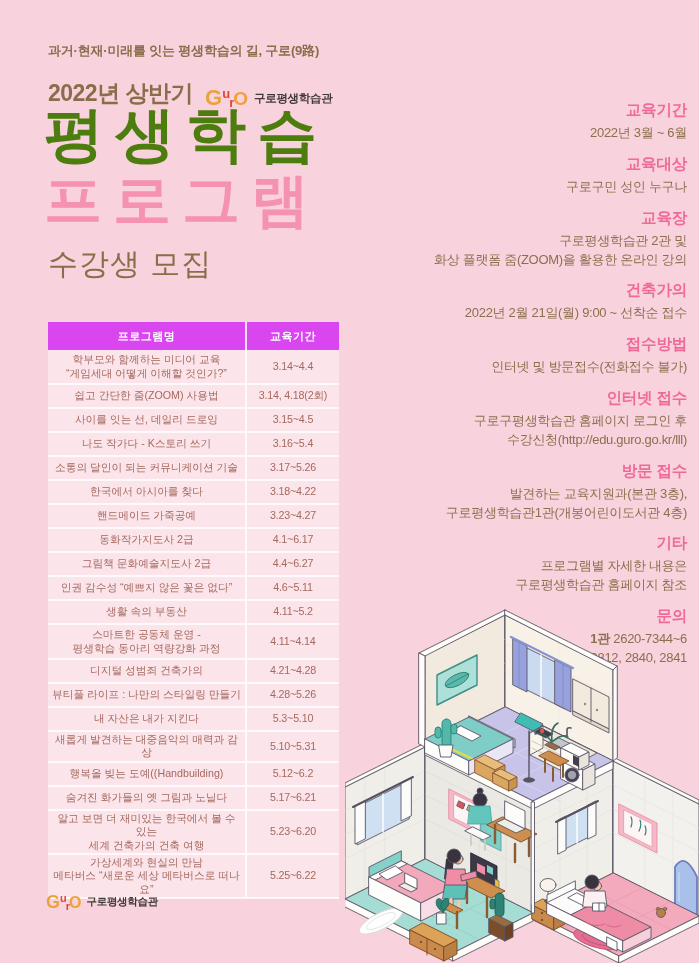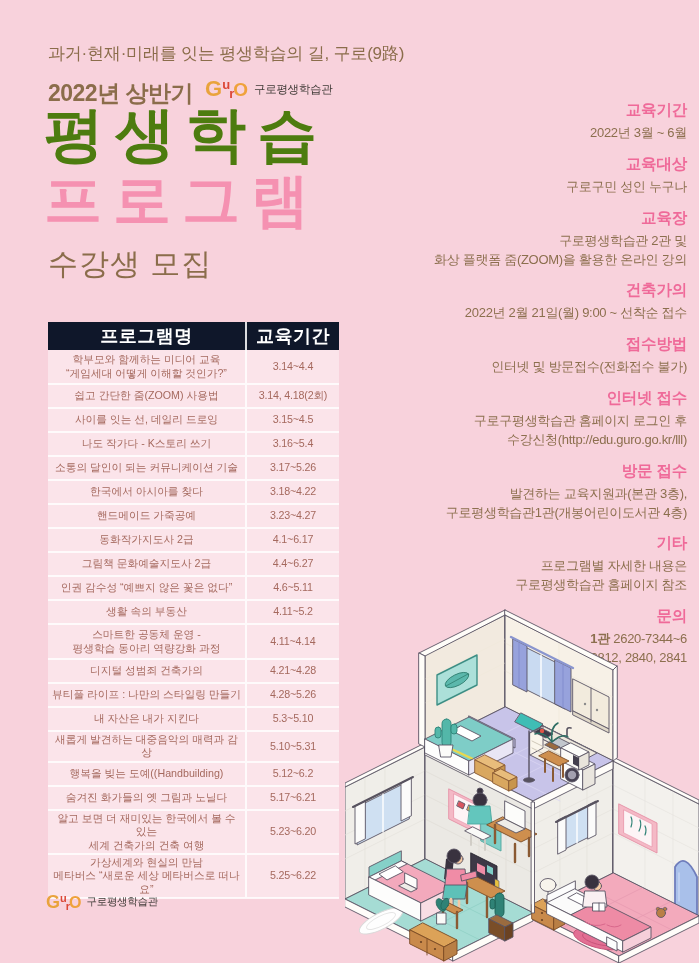--- a/index.html
+++ b/index.html
@@ -1,36 +1,36 @@
 <!DOCTYPE html>
 <html><head>
 <meta charset="utf-8">
 <style>
   html,body{margin:0;padding:0}
   body{
     width:699px;height:963px;position:relative;overflow:hidden;
     background:#F8D2DC;
     font-family:"Liberation Sans","DejaVu Sans",sans-serif;
   }
-  .tagline{position:absolute;left:48px;top:42px;font-size:17px;font-weight:400;color:#8B6D4B;letter-spacing:-.2px}
-  .semester-row{position:absolute;left:48px;top:78px;display:flex;align-items:flex-start;gap:12px}
+  .tagline{position:absolute;left:48px;top:42px;font-size:13px;font-weight:700;color:#8B6D4B;letter-spacing:-.2px}
+  .semester-row{position:absolute;left:48px;top:78px;display:flex;align-items:flex-end;gap:12px}
   .semester{font-size:23px;font-weight:800;color:#8B6D4B;letter-spacing:-.5px}
   .logo{display:flex;align-items:center;gap:6px}
   .logo-mark{font-weight:800;line-height:1;display:flex;align-items:baseline}
   .lg-g{color:#E9A33C;font-size:22px}
   .lg-u{color:#DC4837;font-size:13px;position:relative;top:-7px}
   .lg-r{color:#DC4837;font-size:13px;position:relative;top:2px;margin-left:-1px}
   .lg-o{color:#EFA23C;font-size:19px;margin-left:-1px}
-  .logo-name{font-size:11.5px;font-weight:400;color:#3F3A36;letter-spacing:-.3px}
+  .logo-name{font-size:11.5px;font-weight:700;color:#3F3A36;letter-spacing:-.3px}
   .title{position:absolute;left:44px;top:102px;font-weight:900;line-height:65px;letter-spacing:11px;white-space:nowrap}
   .title .l1{font-size:60px;color:#4d7c0f;display:block}
   .title .l2{font-size:58px;color:#F591B1;display:block}
   .subtitle{position:absolute;left:48px;top:244px;font-size:30px;font-weight:400;color:#8B6D4B;letter-spacing:1px}
   table.program{position:absolute;left:48px;top:322px;width:291px;border-collapse:collapse}
-  table.program th{background:#0f172a;color:#fff;font-size:18px;font-weight:700;height:26px;letter-spacing:.5px}
+  table.program th{background:#d946ef;color:#fff;font-size:11px;font-weight:700;height:26px;letter-spacing:.5px}
   table.program th.h-date{border-left:2px solid rgba(255,255,255,.85);width:92px}
   table.program td{background:#FBE4EA;color:#A5695E;font-size:10.7px;text-align:center;height:20px;
     padding:1px 4px;line-height:1.25;border-bottom:2px solid rgba(255,255,255,.8)}
   table.program td.c-name{white-space:pre-line;width:195px}
   table.program td.c-date{border-left:2px solid rgba(255,255,255,.8);letter-spacing:-.2px}
   table.program tr.tall td{height:31px}
   .info{position:absolute;right:12px;top:100px;width:330px;text-align:right}
   .sec{margin-bottom:11px}
   .sec-h{font-size:15.5px;font-weight:800;color:#EF6A99;margin-bottom:3px;letter-spacing:-.2px}
   .sec-t{font-size:13px;color:#8C6F4E;line-height:1.45;letter-spacing:-.3px}

